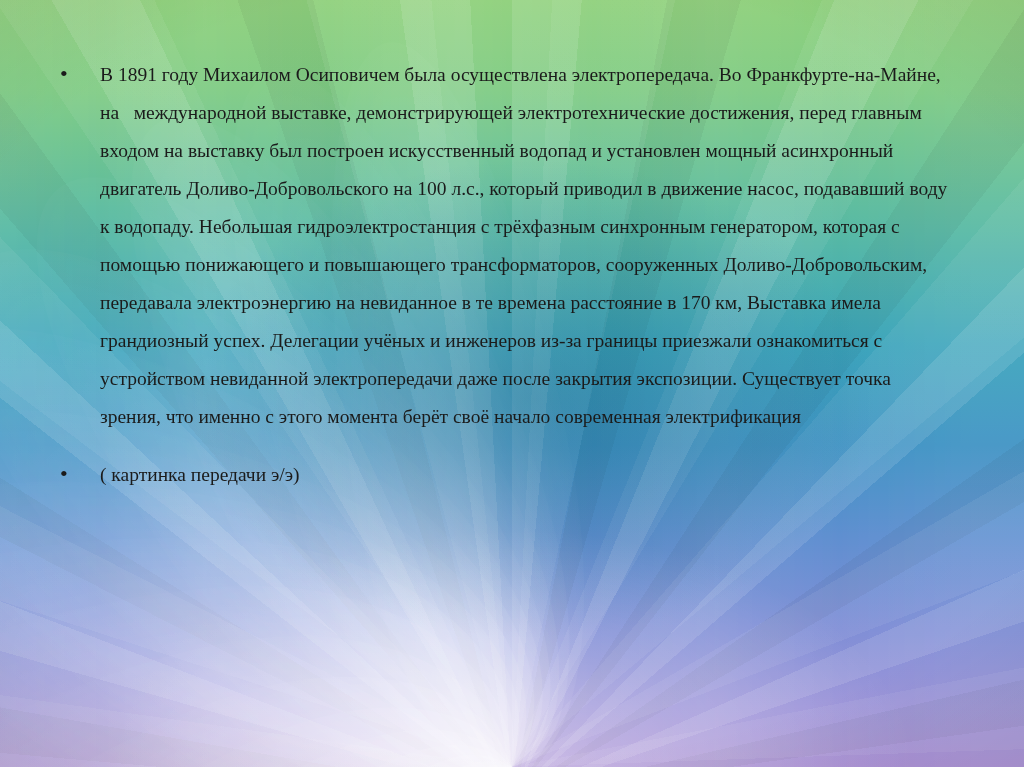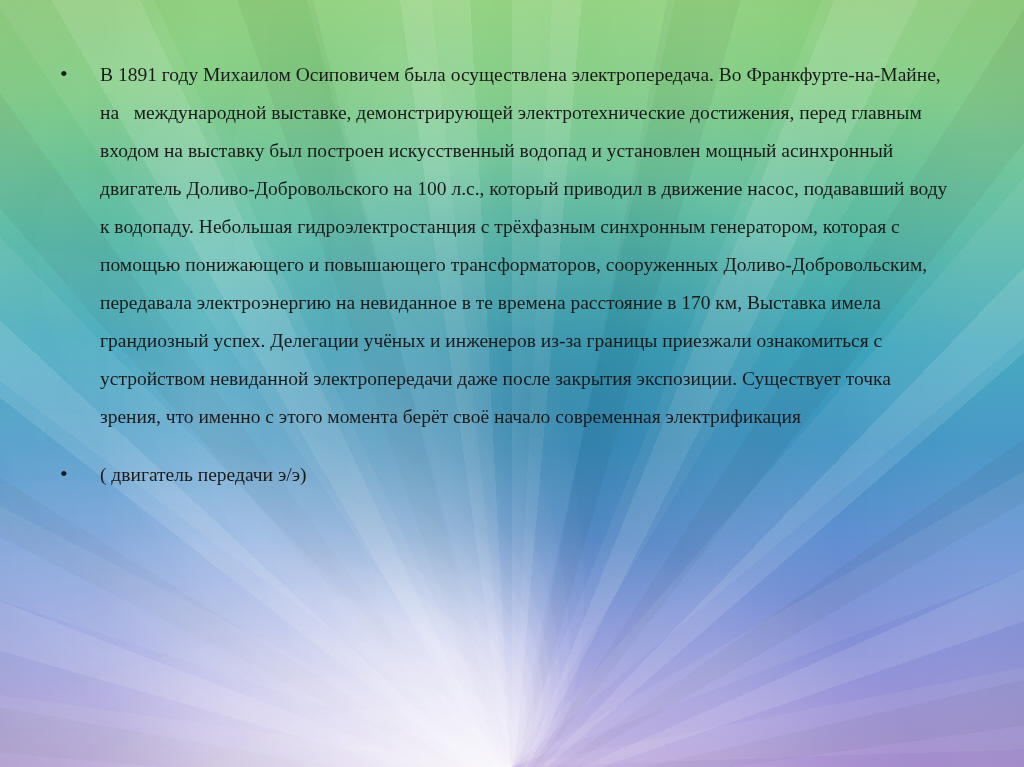--- a/index.html
+++ b/index.html
@@ -212,18 +212,18 @@
   <div class="bg-layer bg-center-wash"></div>
   <div class="bg-layer bg-glow"></div>
   <div class="bg-layer bg-vignette"></div>
 
   <div class="content">
     <ul class="bullets">
       <li class="bullet first">
         <span class="para text-body">В 1891 году Михаилом Осиповичем была осуществлена электропередача. Во Франкфурте-на-Майне,  на   международной выставке, демонстрирующей электротехнические достижения, перед главным входом на выставку был построен искусственный водопад и установлен мощный асинхронный двигатель Доливо-Добровольского на 100 л.с., который приводил в движение насос, подававший воду к водопаду. Небольшая гидроэлектростанция с трёхфазным синхронным генератором, которая с помощью понижающего и повышающего трансформаторов, сооруженных Доливо-Добровольским, передавала электроэнергию на невиданное в те времена расстояние в 170 км, Выставка имела грандиозный успех. Делегации учёных и инженеров из-за границы приезжали ознакомиться с устройством невиданной электропередачи даже после закрытия экспозиции. Существует точка зрения, что именно с этого момента берёт своё начало современная электрификация</span>
       </li>
       <li class="bullet second">
-        <span class="para text-body">( двигатель передачи э/э)</span>
+        <span class="para text-body">( картинка передачи э/э)</span>
       </li>
     </ul>
   </div>
 
 </div>
 
 </body></html>

